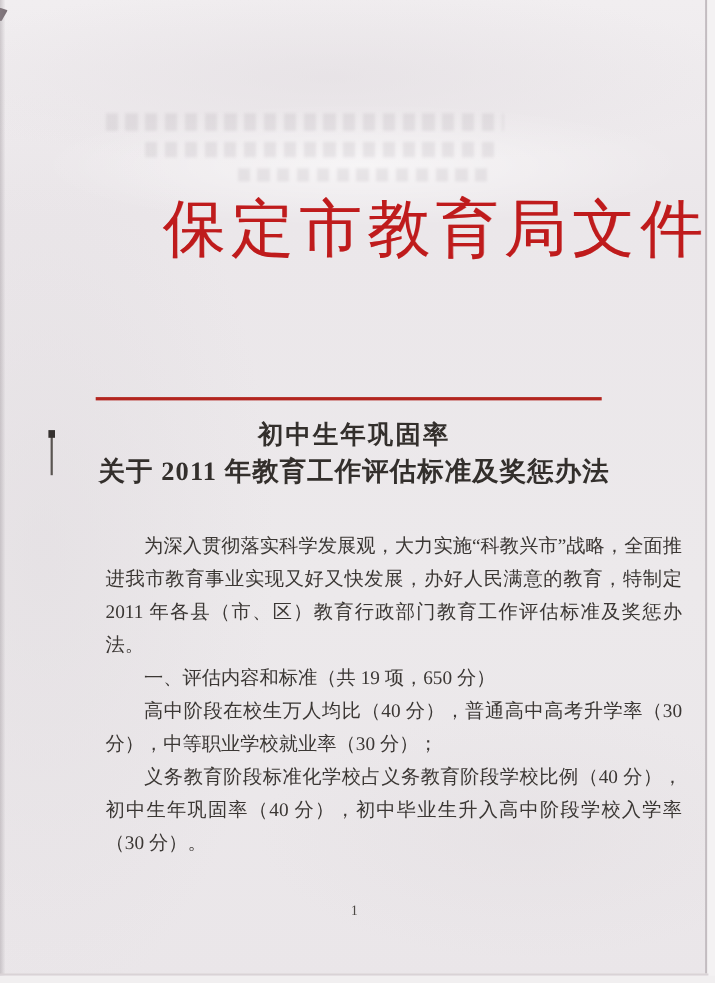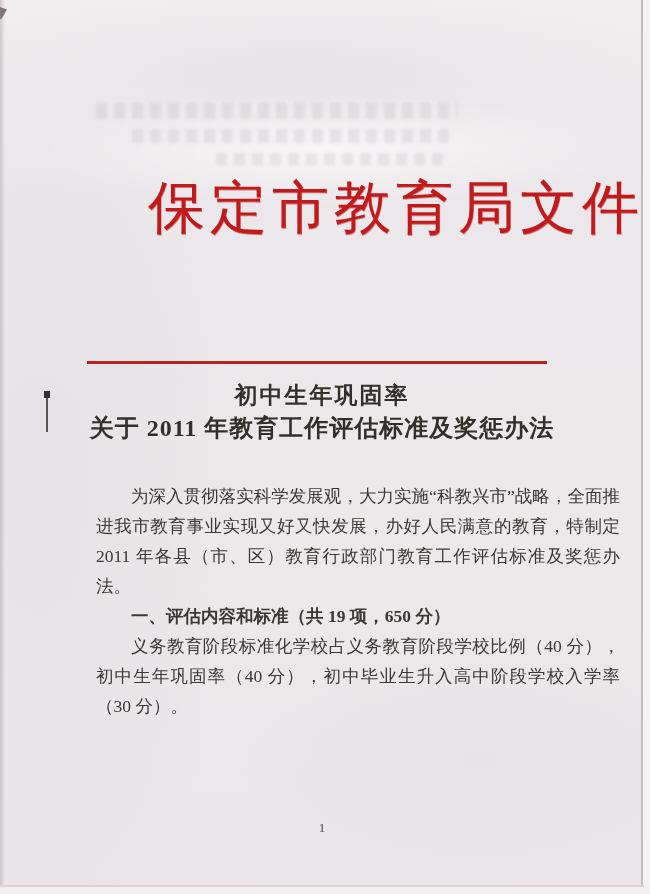--- a/index.html
+++ b/index.html
@@ -84,21 +84,21 @@
   .staple-mark-head { position:absolute; left:44px; top:391px; width:6px; height:7px; background:#35312f; }
 
   .body-text {
     position:absolute; top:481px; left:64px; width:524px;
     font-size:17.5px; line-height:30px;
     text-align:justify;
     color:#3b3734;
     margin-left:32px;
   }
   .body-text p { margin:0; text-indent:2em; }
-  .body-text p.section-heading { font-weight:bold; }
+  .body-text p.section-heading { font-weight:normal; }
 
   .page-number {
     position:absolute; top:820px; left:0; width:644px;
     text-align:center;
     font-size:13px; color:#4c4844;
   }
 </style>
 </head>
 <body>
 
@@ -117,20 +117,21 @@
 
   <div class="staple-mark"></div>
   <div class="staple-mark-head"></div>
 
   <div class="doc-title-1">初中生年巩固率</div>
   <div class="doc-title-2">关于 2011 年教育工作评估标准及奖惩办法</div>
 
   <div class="body-text">
     <p>为深入贯彻落实科学发展观，大力实施“科教兴市”战略，全面推进我市教育事业实现又好又快发展，办好人民满意的教育，特制定 2011 年各县（市、区）教育行政部门教育工作评估标准及奖惩办法。</p>
     <p class="section-heading">一、评估内容和标准（共 19 项，650 分）</p>
+    <p>高中阶段在校生万人均比（40 分），普通高中高考升学率（30分），中等职业学校就业率（30 分）；</p>
     <p>义务教育阶段标准化学校占义务教育阶段学校比例（40 分），初中生年巩固率（40 分），初中毕业生升入高中阶段学校入学率（30 分）。</p>
   </div>
 
   <div class="page-number">1</div>
 
   <div class="edge-right-line"></div>
   <div class="edge-right-strip"></div>
   <div class="edge-bottom-line"></div>
   <div class="edge-bottom-strip"></div>
 

